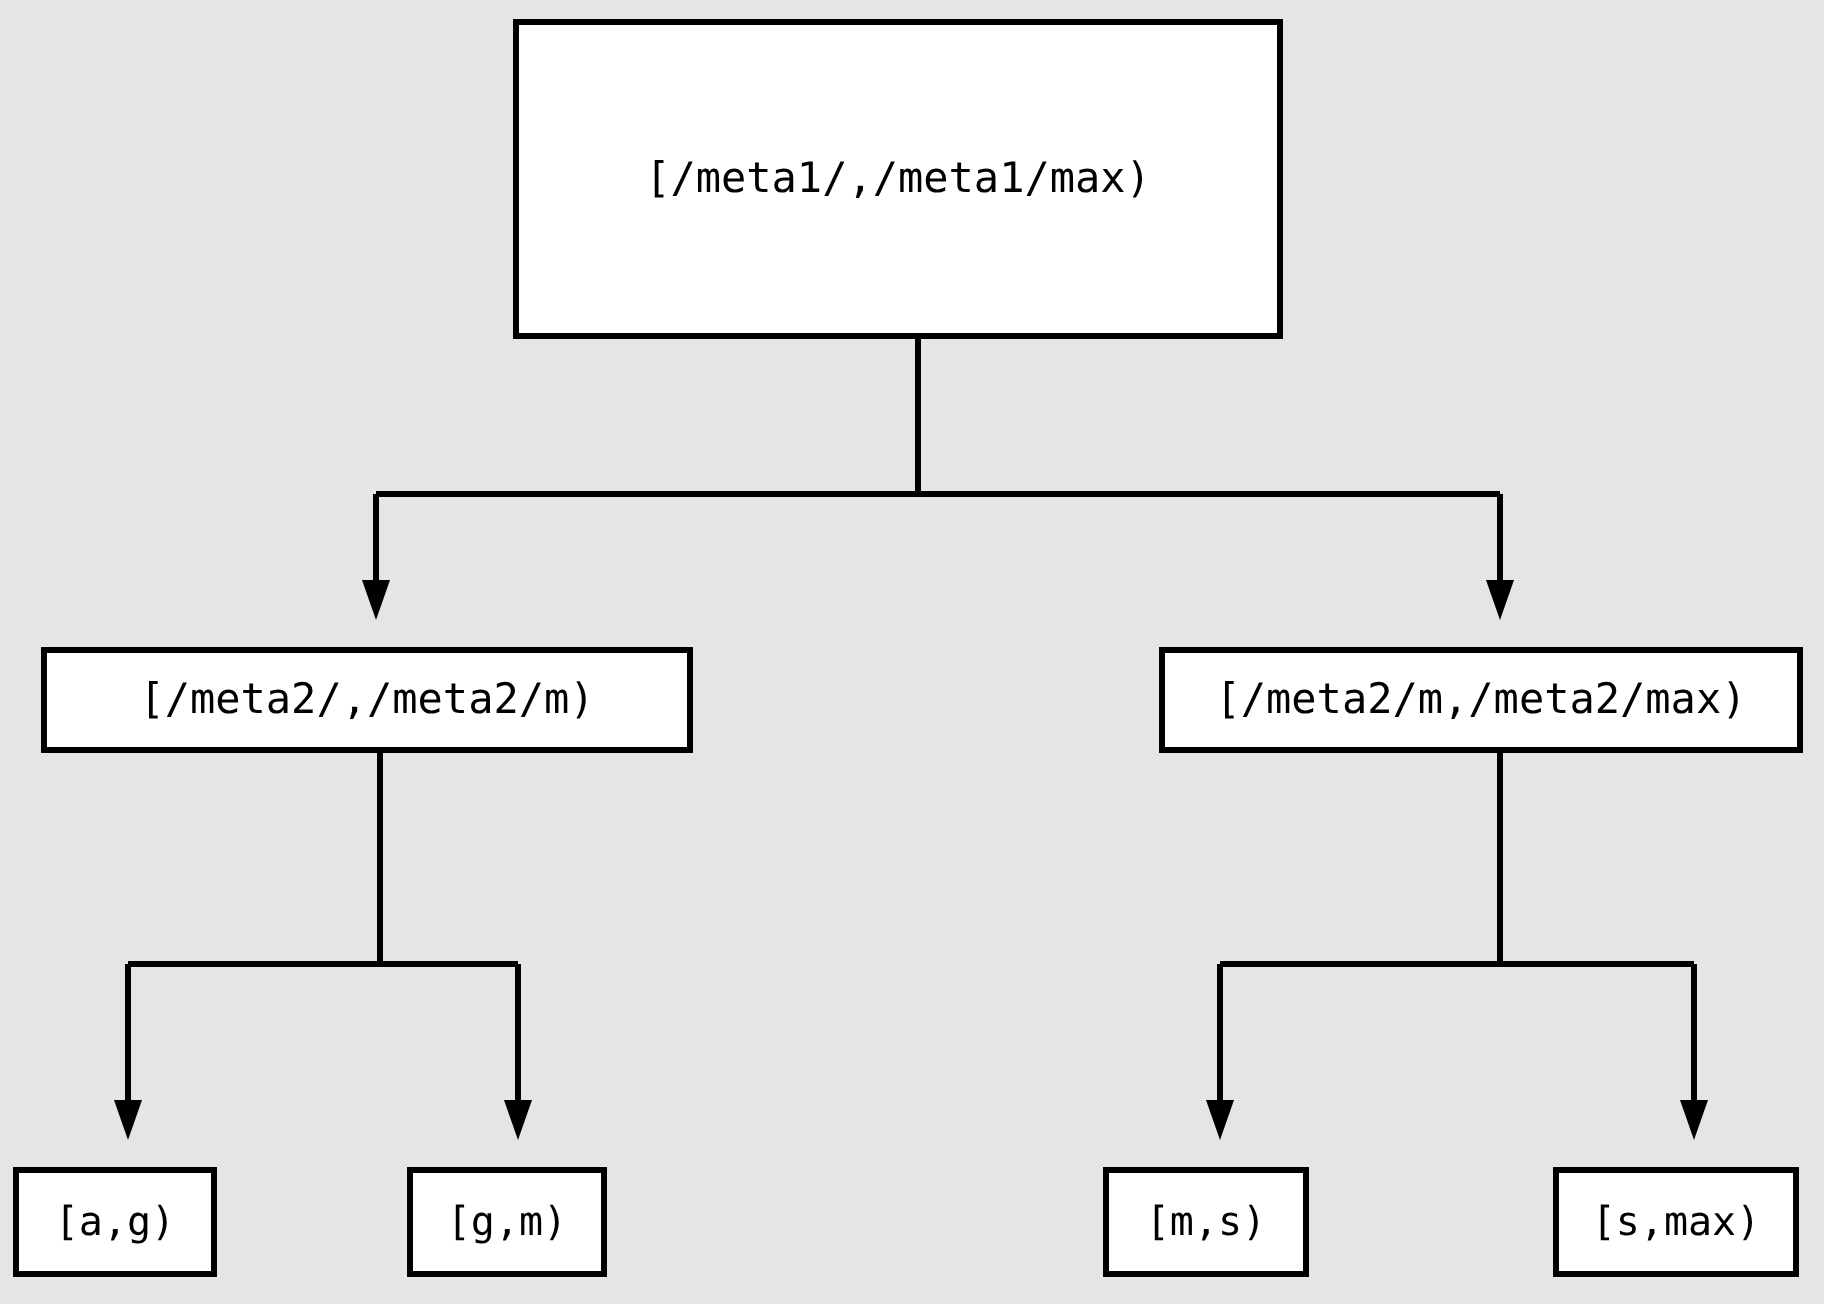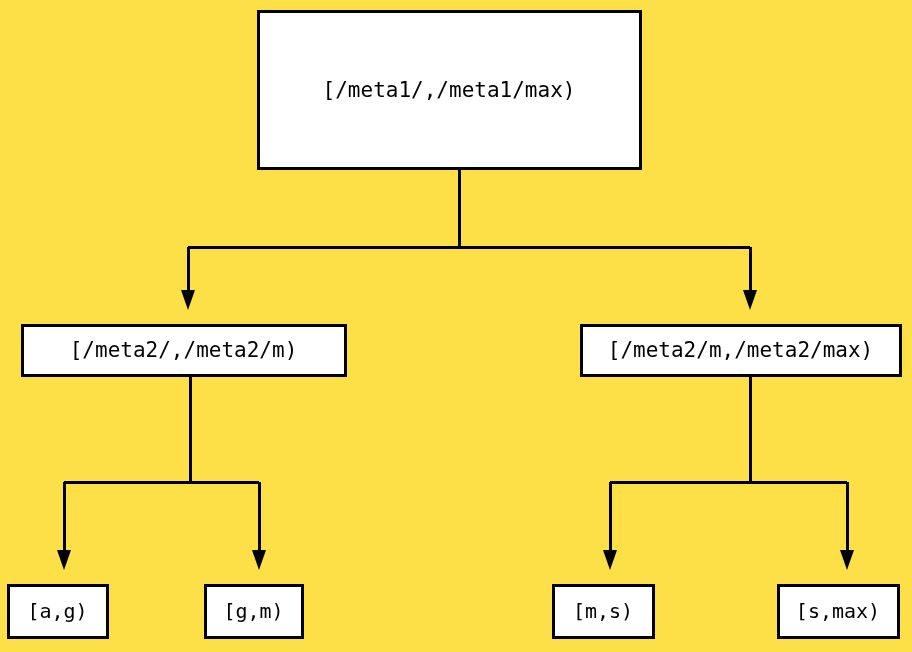--- a/index.html
+++ b/index.html
@@ -10,21 +10,21 @@
   body {
     width: 912px;
     height: 652px;
     overflow: hidden;
     font-family: "DejaVu Sans Mono", monospace;
   }
   #diagram-root {
     position: relative;
     width: 912px;
     height: 652px;
-    background: #fde047;
+    background: #e5e5e5;
   }
   svg#tree-svg {
     position: absolute;
     left: 0;
     top: 0;
     width: 912px;
     height: 652px;
     display: block;
   }
   .node-box {

